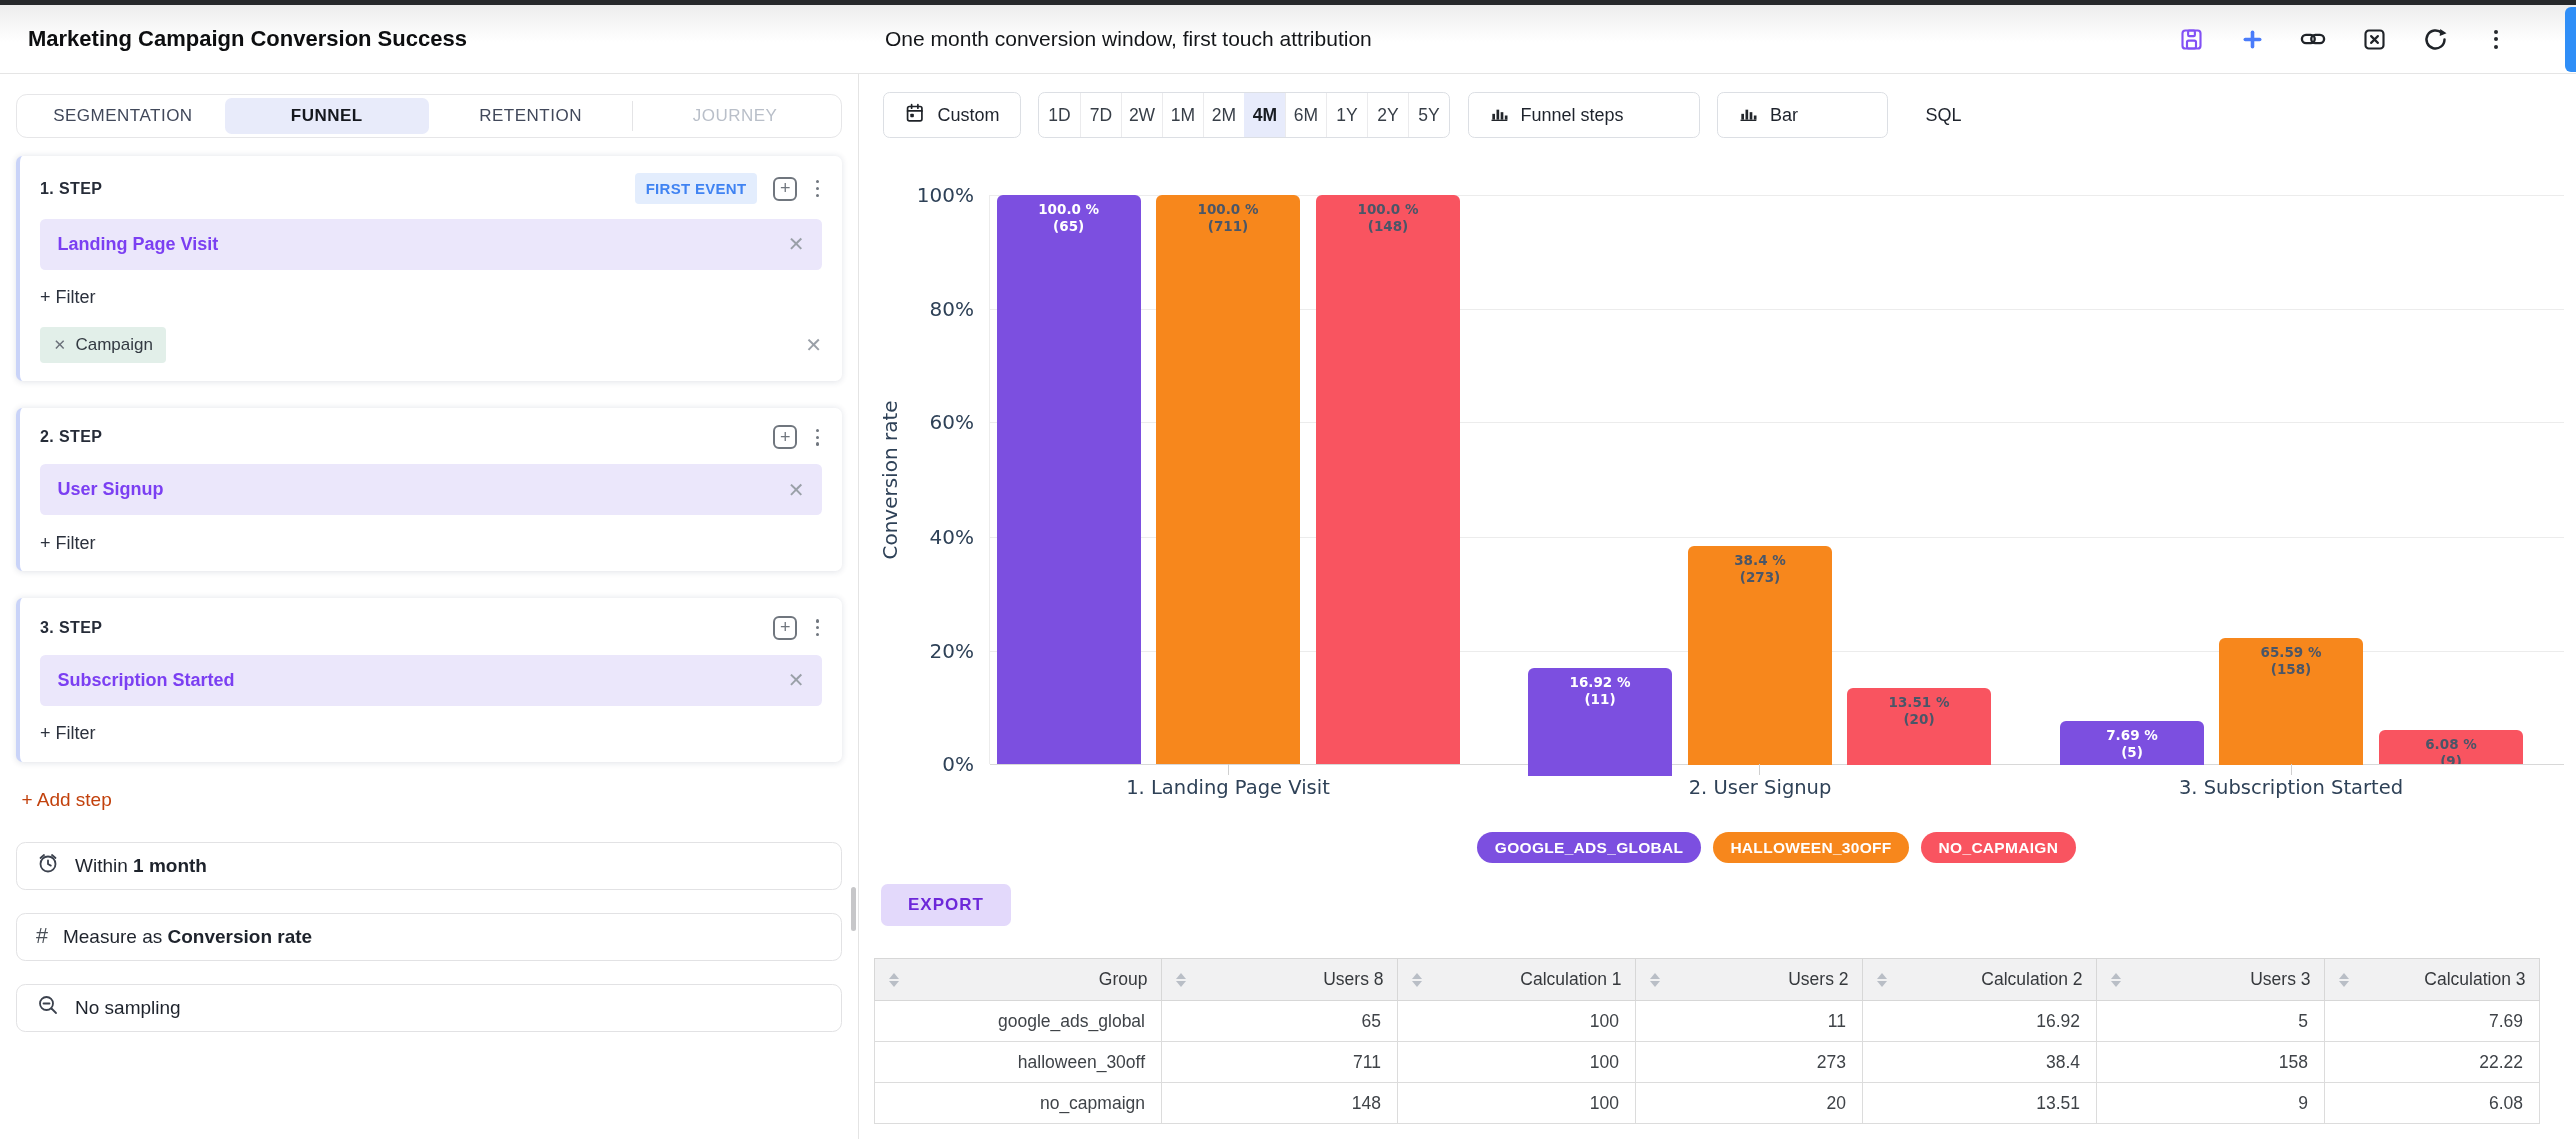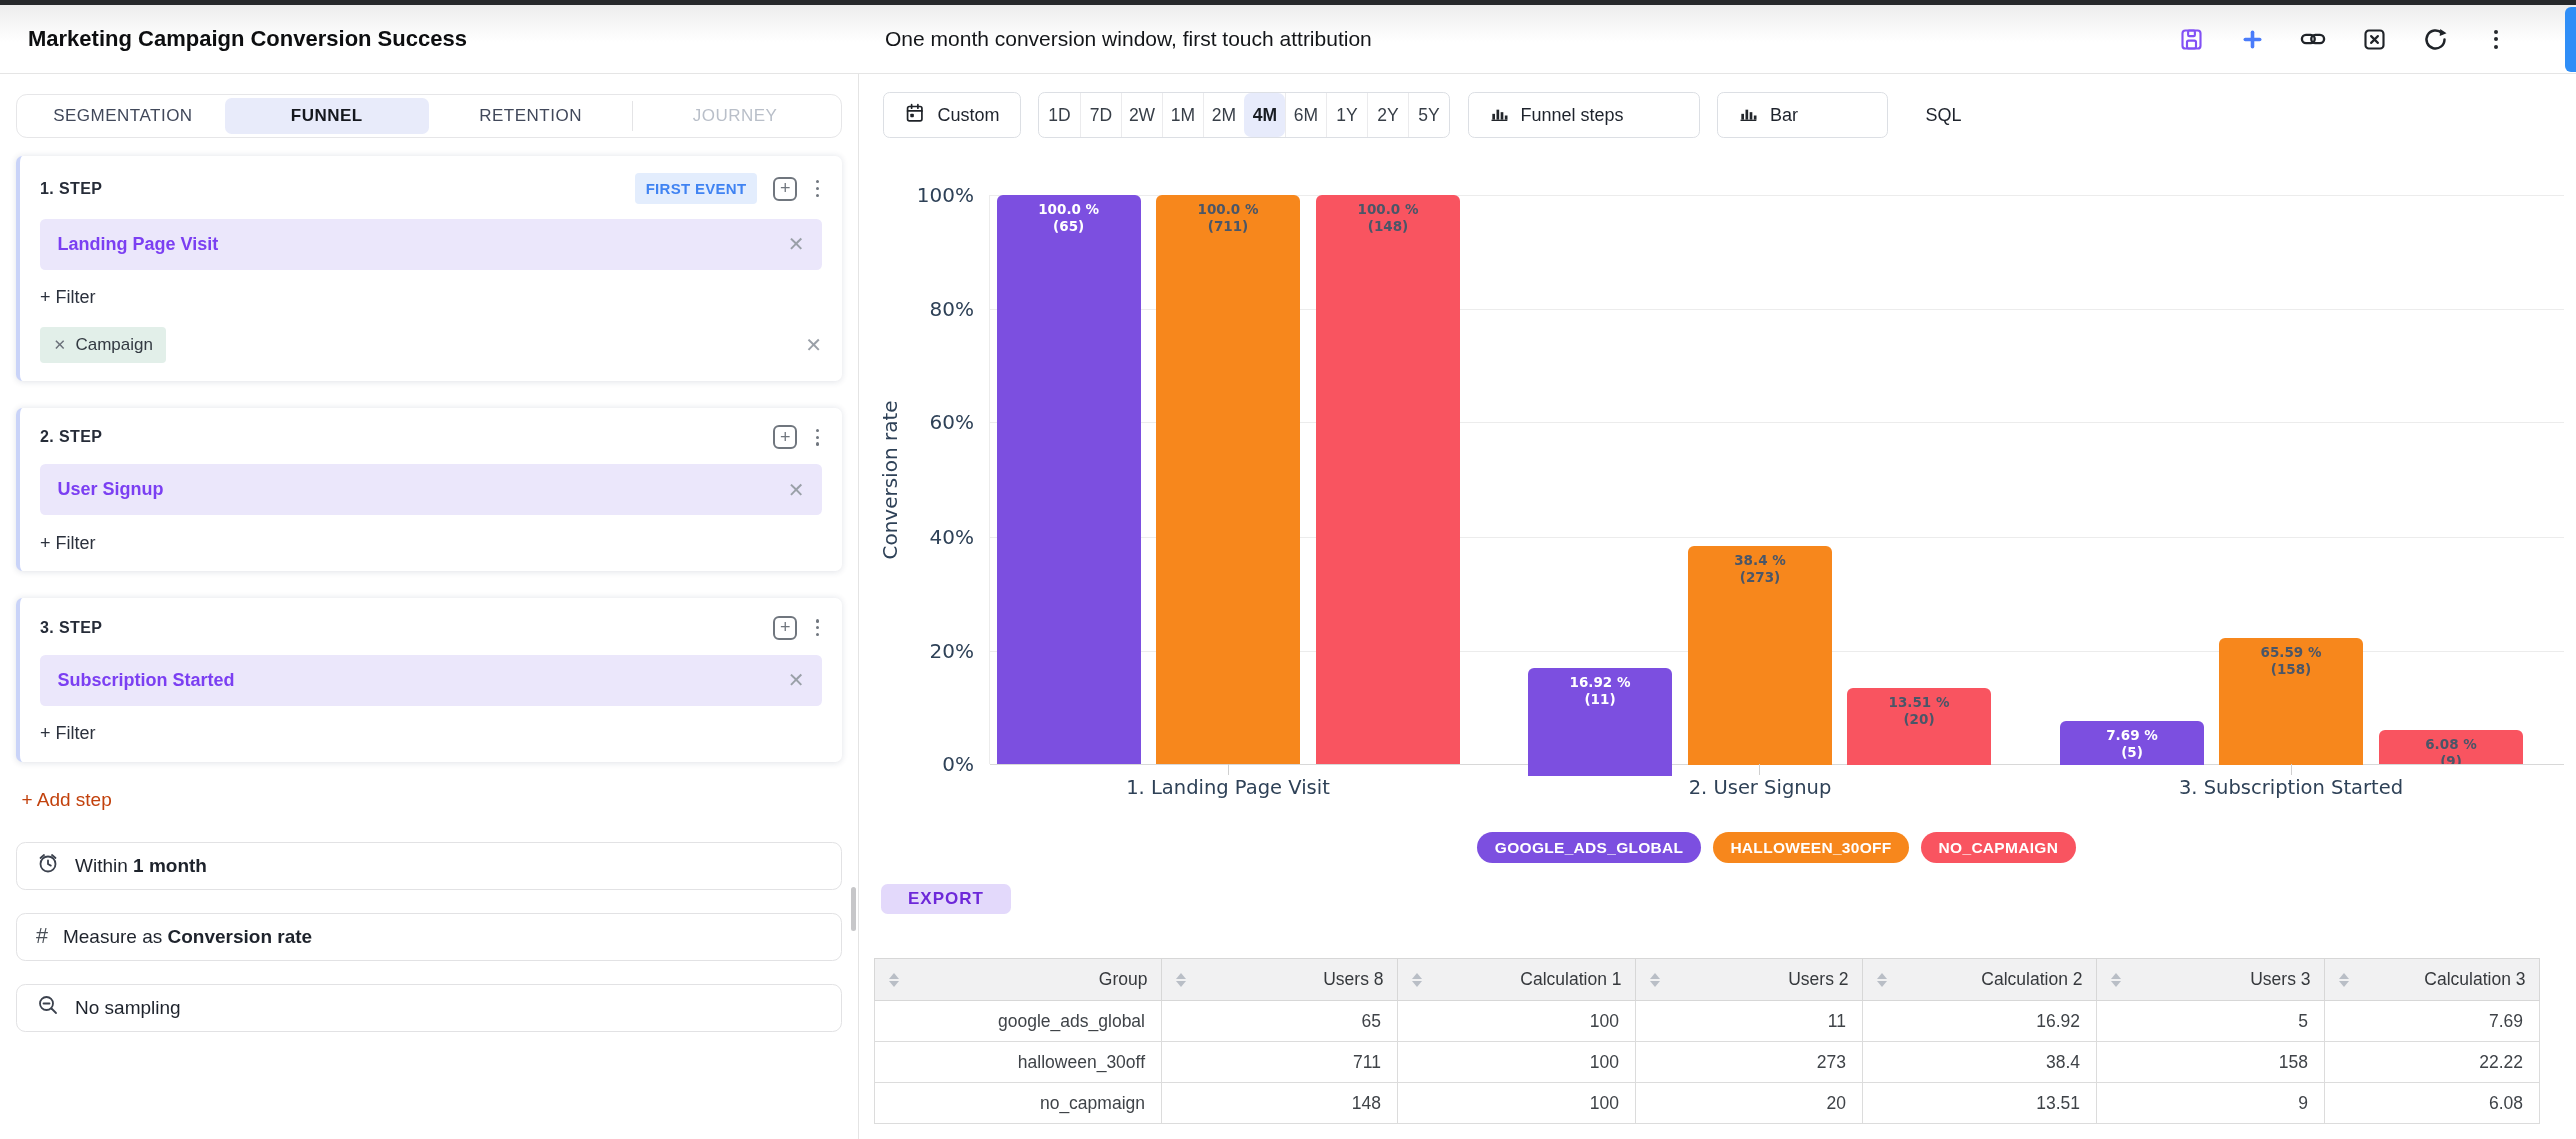--- a/index.html
+++ b/index.html
@@ -50,40 +50,40 @@
   .hash-glyph{font-size:21.5px;color:#4a5058;}
   
   .panel{flex:1;position:relative;background:#fff;}
   .controls{position:absolute;left:24px;top:18px;display:flex;align-items:center;gap:17.5px;height:46px;}
   .ctl-btn{height:46px;border:0.7px solid #dcdfe4;border-radius:6.7px;display:flex;align-items:center;gap:12px;
     padding:0 20px;font-size:18px;color:#1e232c;background:#fff;cursor:pointer;}
   .w-funnel{width:232px;} .w-bar{width:171px;}
   .range-group{height:46px;border:0.7px solid #dcdfe4;border-radius:6.7px;display:flex;align-items:center;overflow:hidden;background:#fff;}
   .range-btn{width:41px;text-align:center;font-size:17.5px;color:#373e47;height:44px;line-height:44px;cursor:pointer;}
   .range-btn + .range-btn{border-left:0.7px solid #ebebed;}
-  .range-btn.active{background:#e7ebfb;border-radius:7px;color:#181c22;font-weight:600;border-left-color:transparent;}
+  .range-btn.active{background:#e7ebfb;border-radius:0;color:#181c22;font-weight:600;border-left-color:transparent;}
   .sql{font-size:18px;color:#1e232c;margin-left:20px;cursor:pointer;}
   
   .ylabel{position:absolute;left:31px;top:406px;transform:translate(-50%,-50%) rotate(-90deg);
     font-size:20px;color:#2e4157;white-space:nowrap;font-family:"DejaVu Sans",sans-serif;}
   .plot{position:absolute;left:130px;top:121px;width:1575px;height:569px;border-left:0.7px solid #ececec;}
   .gridline{position:absolute;left:0;width:100%;height:0.7px;background:#ececec;}
   .gridline.axis{background:#d8d8d8;}
   .ytick{position:absolute;right:calc(100% + 16px);transform:translateY(-50%);font-size:20px;color:#2e4157;
     font-family:"DejaVu Sans",sans-serif;white-space:nowrap;}
   .bar{position:absolute;border-radius:6px 6px 0 0;overflow:hidden;cursor:pointer;}
   .bar-label{padding-top:5.4px;text-align:center;font-size:13.5px;font-weight:bold;line-height:17px;font-family:"DejaVu Sans",sans-serif;}
   .xtick{position:absolute;top:569px;height:10.8px;width:1.3px;background:#cfcfcf;}
   .xlabel{position:absolute;top:581px;transform:translateX(-50%);font-size:19.5px;color:#2e4157;white-space:nowrap;
     font-family:"DejaVu Sans",sans-serif;}
   .legend{position:absolute;left:130px;top:758px;width:1575px;display:flex;justify-content:center;gap:12px;}
   .legend-pill{height:31px;line-height:31px;padding:0 17.5px;border-radius:15.5px;color:#fff;font-size:15.5px;
     font-weight:700;letter-spacing:0.3px;cursor:pointer;}
   .export{position:absolute;left:22px;top:810px;background:#e3d9fb;color:#6d28d9;font-size:17px;font-weight:700;
-    letter-spacing:1px;border:none;border-radius:6.7px;padding:0 27px;height:30px;cursor:pointer;font-family:inherit;}
+    letter-spacing:1px;border:none;border-radius:6.7px;padding:0 27px;height:42px;cursor:pointer;font-family:inherit;}
   
   .results{position:absolute;left:15px;top:884px;border-collapse:collapse;table-layout:fixed;background:#fff;border:0.7px solid #d2d2d2;}
   .results th{background:#f1f1f2;border:0.7px solid #d7d7d7;height:42px;padding:0 13.5px;font-weight:400;}
   .results td{border:0.7px solid #dcdcdc;height:41px;padding:0 16px;text-align:right;font-size:17.5px;color:#3f4348;}
   .th-in{display:flex;align-items:center;width:100%;}
   .th-lbl{margin-left:auto;font-size:17.5px;color:#36393d;}
   .sort{display:inline-flex;flex-direction:column;gap:2.7px;cursor:pointer;}
   .tri-up{width:0;height:0;border-left:5.4px solid transparent;border-right:5.4px solid transparent;border-bottom:6.7px solid #b9bec6;}
   .tri-down{width:0;height:0;border-left:5.4px solid transparent;border-right:5.4px solid transparent;border-top:6.7px solid #b9bec6;}
 </style>

